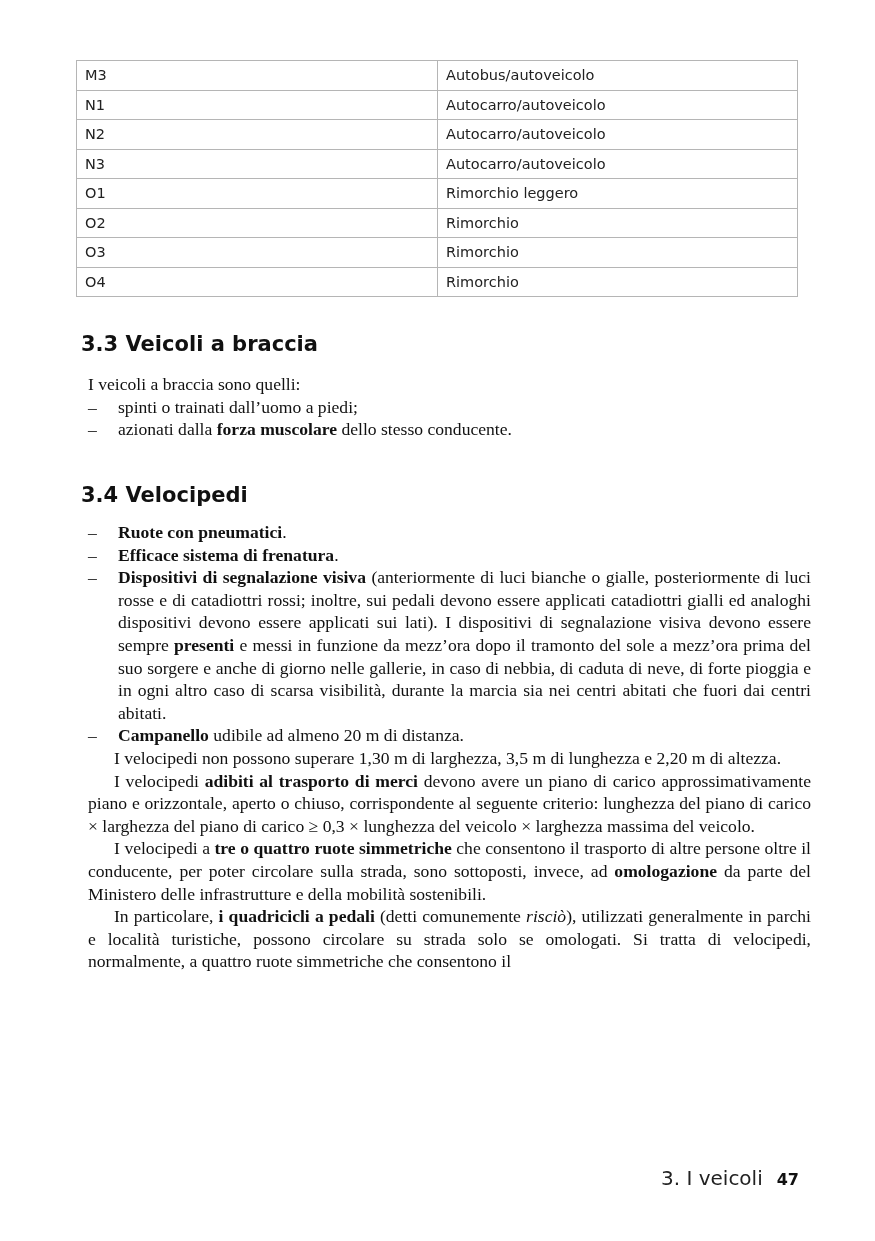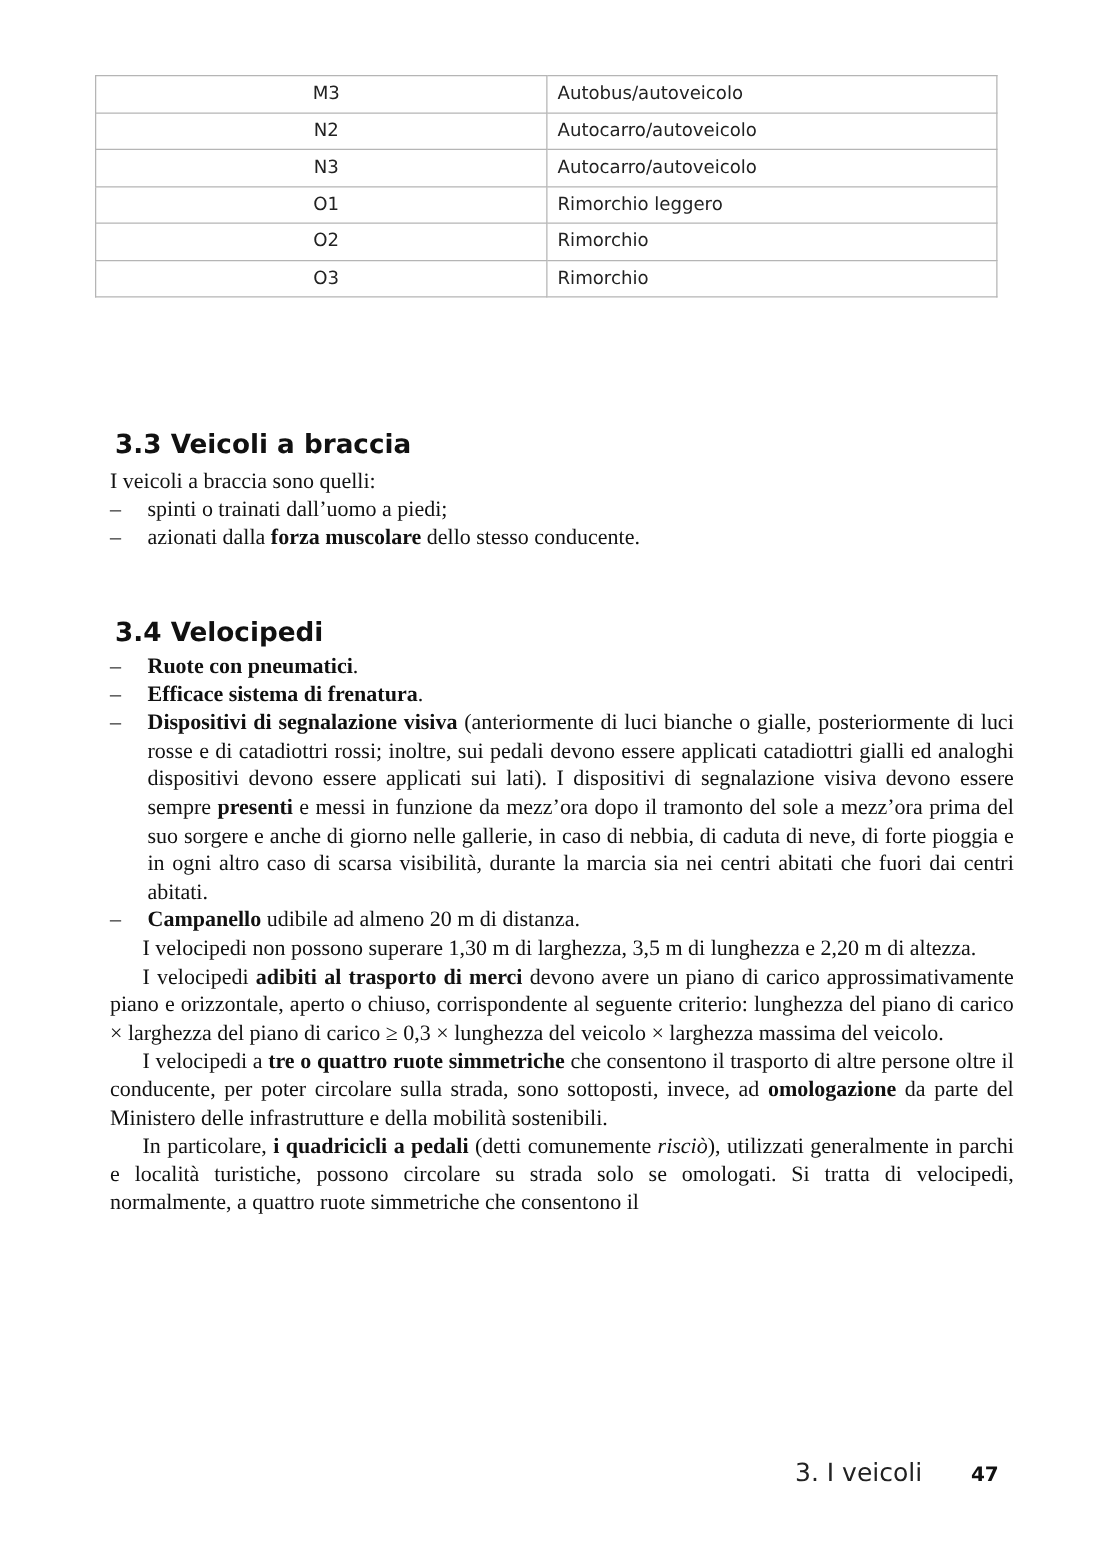--- a/index.html
+++ b/index.html
@@ -1,58 +1,66 @@
 <!DOCTYPE html>
 <html><head>
   <meta charset="utf-8">
   <style>
     html, body { margin: 0; padding: 0; background: #ffffff; }
     body { width: 875px; height: 1241px; position: relative; overflow: hidden; color: #1a1a1a; }
     table.veh { position: absolute; left: 76px; top: 60px; width: 722px; border-collapse: collapse; font-family: "DejaVu Sans", sans-serif; font-size: 14.5px; }
     table.veh td { border: 1.5px solid #b5b5b5; height: 28.5px; padding: 0 0 0 8px; vertical-align: middle; color: #222; }
-    table.veh td.c1 { width: 352px; text-align: center; }
-    h2 { position: absolute; left: 76px; margin: 16px; font-family: "DejaVu Sans", sans-serif; font-weight: bold; font-size: 21px; letter-spacing: 0; color: #111; }
+    table.veh td.c1 { width: 352px; }
+    h2 { position: absolute; left: 76px; margin: 5px; font-family: "DejaVu Sans", sans-serif; font-weight: bold; font-size: 21px; letter-spacing: 0; color: #111; }
     .serif { font-family: "Liberation Serif", serif; font-size: 17.6px; line-height: 22.6px; color: #111; margin-left: 12px; }
     .block { position: absolute; left: 76px; width: 723px; text-align: justify; }
     .para { margin: 0; }
     .ind { text-indent: 26px; }
     .li { position: relative; padding-left: 30px; margin: 0; }
     .li .dash { position: absolute; left: 0; top: 0; }
     b { font-weight: bold; }
     .footer { position: absolute; top: 1166px; right: 76px; font-family: "DejaVu Sans", sans-serif; font-size: 16px; color: #222; }
-    .footer .pg { font-weight: bold; margin-left: 39px; color: #111; }
+    .footer .pg { font-weight: bold; margin-left: 14px; color: #111; }
     .footer .chap { font-weight: normal; font-size: 20px; }
   </style>
 </head>
 <body>
 
 <table class="veh">
   <tbody>
     <tr>
         <td class="c1">M3</td>
         <td>Autobus/autoveicolo</td>
+      </tr>
+    <tr>
+        <td class="c1">N1</td>
+        <td>Autocarro/autoveicolo</td>
       </tr>
     <tr>
         <td class="c1">N2</td>
         <td>Autocarro/autoveicolo</td>
       </tr>
     <tr>
         <td class="c1">N3</td>
         <td>Autocarro/autoveicolo</td>
       </tr>
     <tr>
         <td class="c1">O1</td>
         <td>Rimorchio leggero</td>
       </tr>
     <tr>
         <td class="c1">O2</td>
         <td>Rimorchio</td>
       </tr>
     <tr>
         <td class="c1">O3</td>
+        <td>Rimorchio</td>
+      </tr>
+    <tr>
+        <td class="c1">O4</td>
         <td>Rimorchio</td>
       </tr>
   </tbody>
 </table>
 
 <h2 style="top:327px">3.3  Veicoli a braccia</h2>
 
 <div class="block serif" style="top:373px">
   <p class="para">I veicoli a braccia sono quelli:</p>
   <p class="li"><span class="dash">–</span><span>spinti o trainati dall’uomo a piedi;</span></p>

